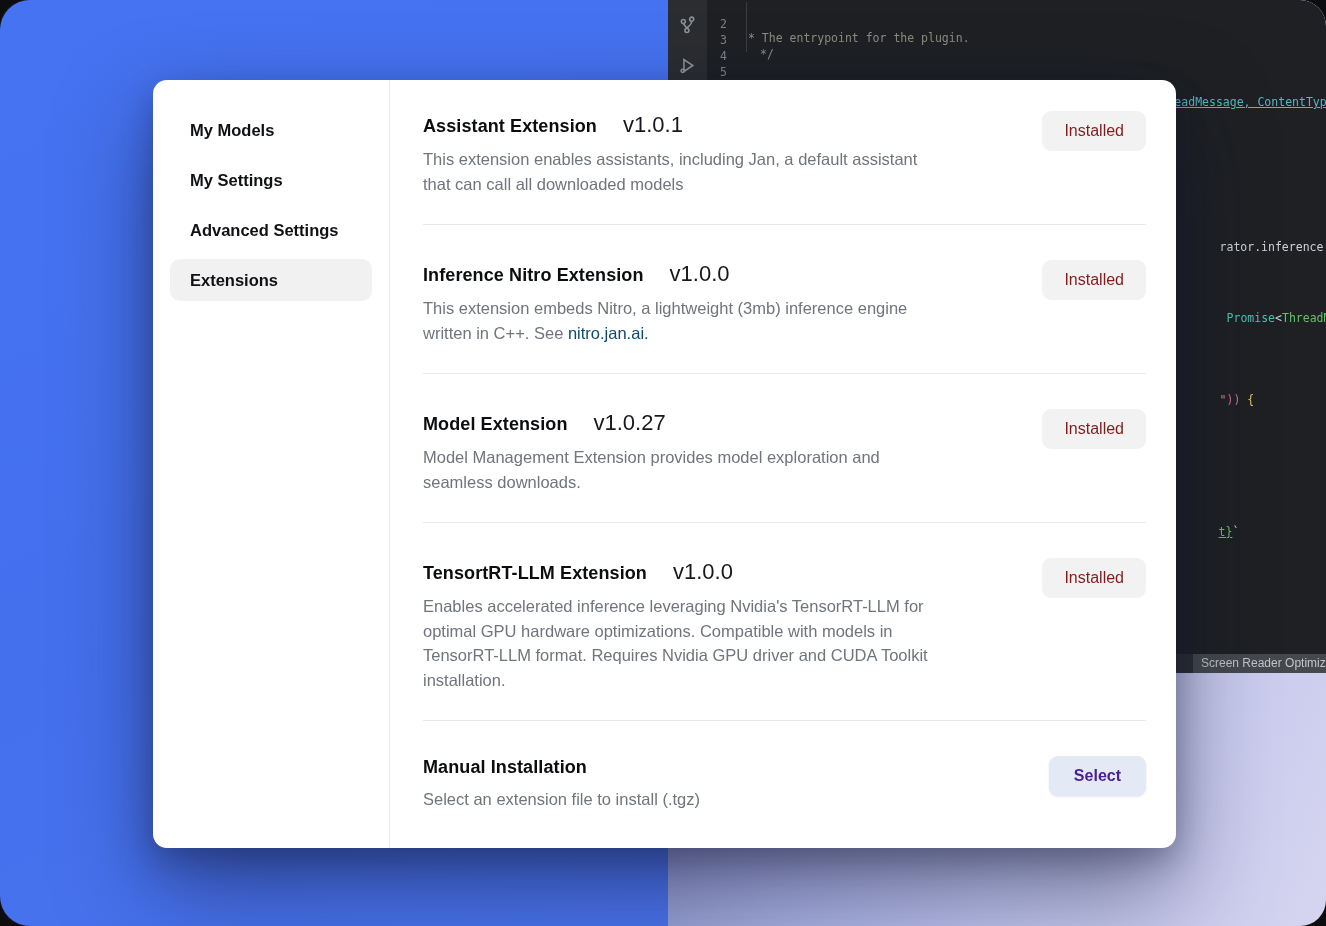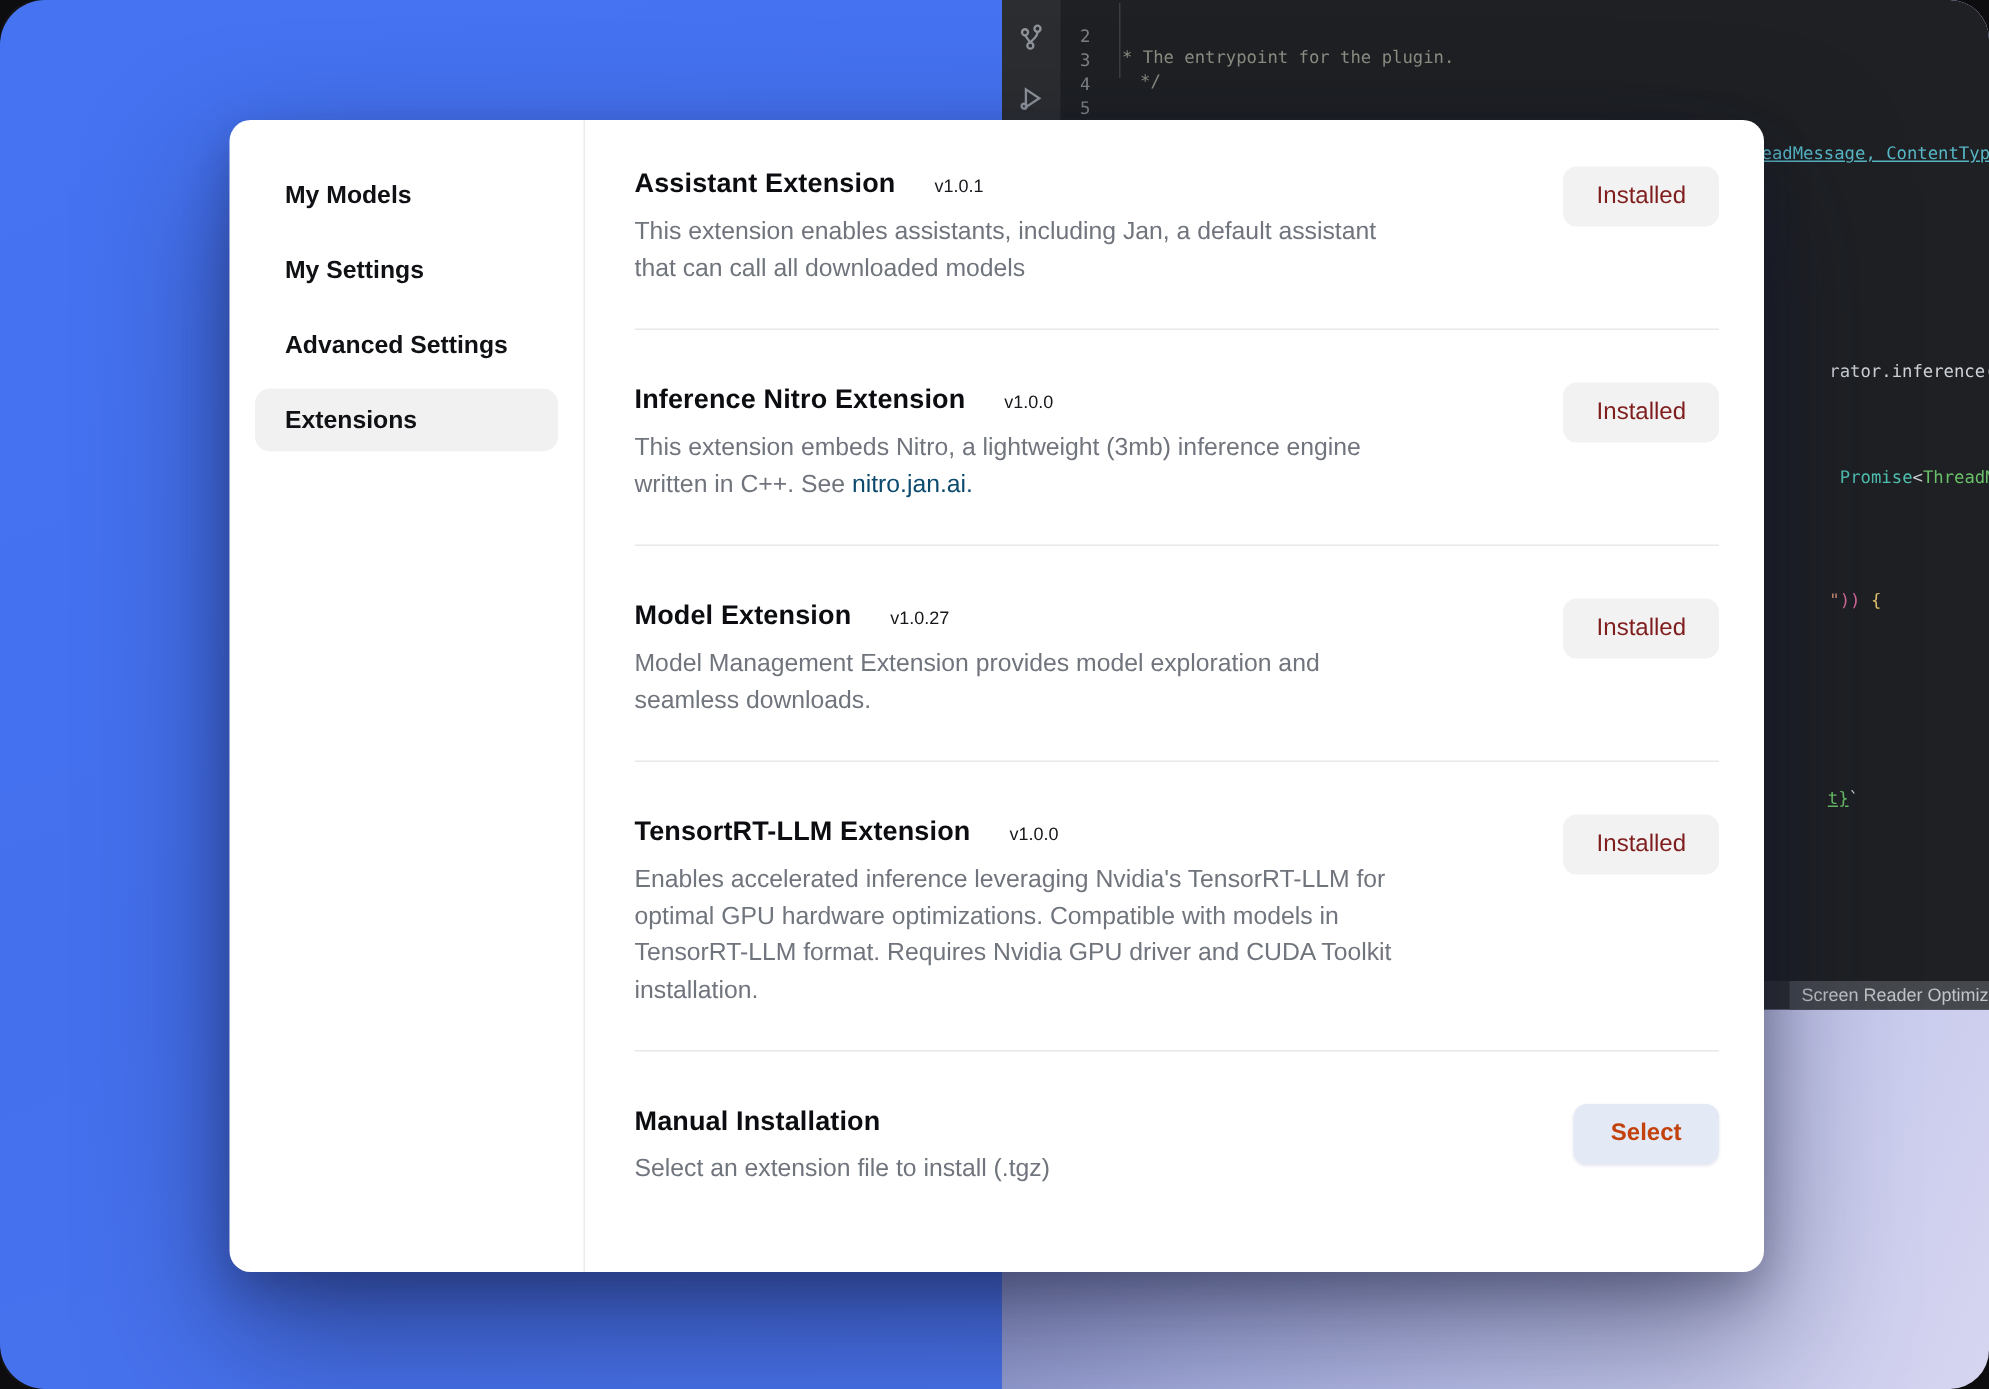--- a/index.html
+++ b/index.html
@@ -83,29 +83,29 @@
     flex:1;padding:32px 30px 0 33px;box-sizing:border-box;overflow:hidden;
   }
   .ext-row{
     display:flex;align-items:flex-start;justify-content:space-between;
     padding-bottom:28px;border-bottom:1px solid #e8e8ea;margin-bottom:36px;
   }
   .ext-row.last{border-bottom:none;margin-bottom:0;padding-bottom:0;}
   .row-text{max-width:600px;}
   .row-head{display:flex;align-items:baseline;gap:26px;margin-bottom:9px;}
   .ext-name{font-size:18px;font-weight:700;color:#0c0d10;letter-spacing:.1px;}
-  .ext-version{font-size:12px;font-weight:400;color:#17181c;}
+  .ext-version{font-size:22px;font-weight:400;color:#17181c;}
   .ext-desc{font-size:16.5px;line-height:24.5px;color:#70747c;white-space:pre-line;}
   .ext-link{color:#0c4a6e;text-decoration:none;cursor:pointer;}
   .btn{
     border:none;border-radius:9px;font-family:"Liberation Sans", sans-serif;
     font-size:16px;padding:11px 22px;cursor:pointer;flex:0 0 auto;margin-top:-1px;
   }
   .btn-installed{background:#f2f2f3;color:#7f1d1d;font-weight:500;}
-  .btn-select{background:#e3e9f5;color:#c2410c;font-weight:700;padding:11px 25px;
+  .btn-select{background:#e3e9f5;color:#4c1d95;font-weight:700;padding:11px 25px;
     box-shadow:0 1px 2px rgba(40,60,120,.12);}
 </style>
 </head>
 <body>
 
 <div class="screen">
 
   <div class="wallpaper"></div>
 
   <div class="editor">

